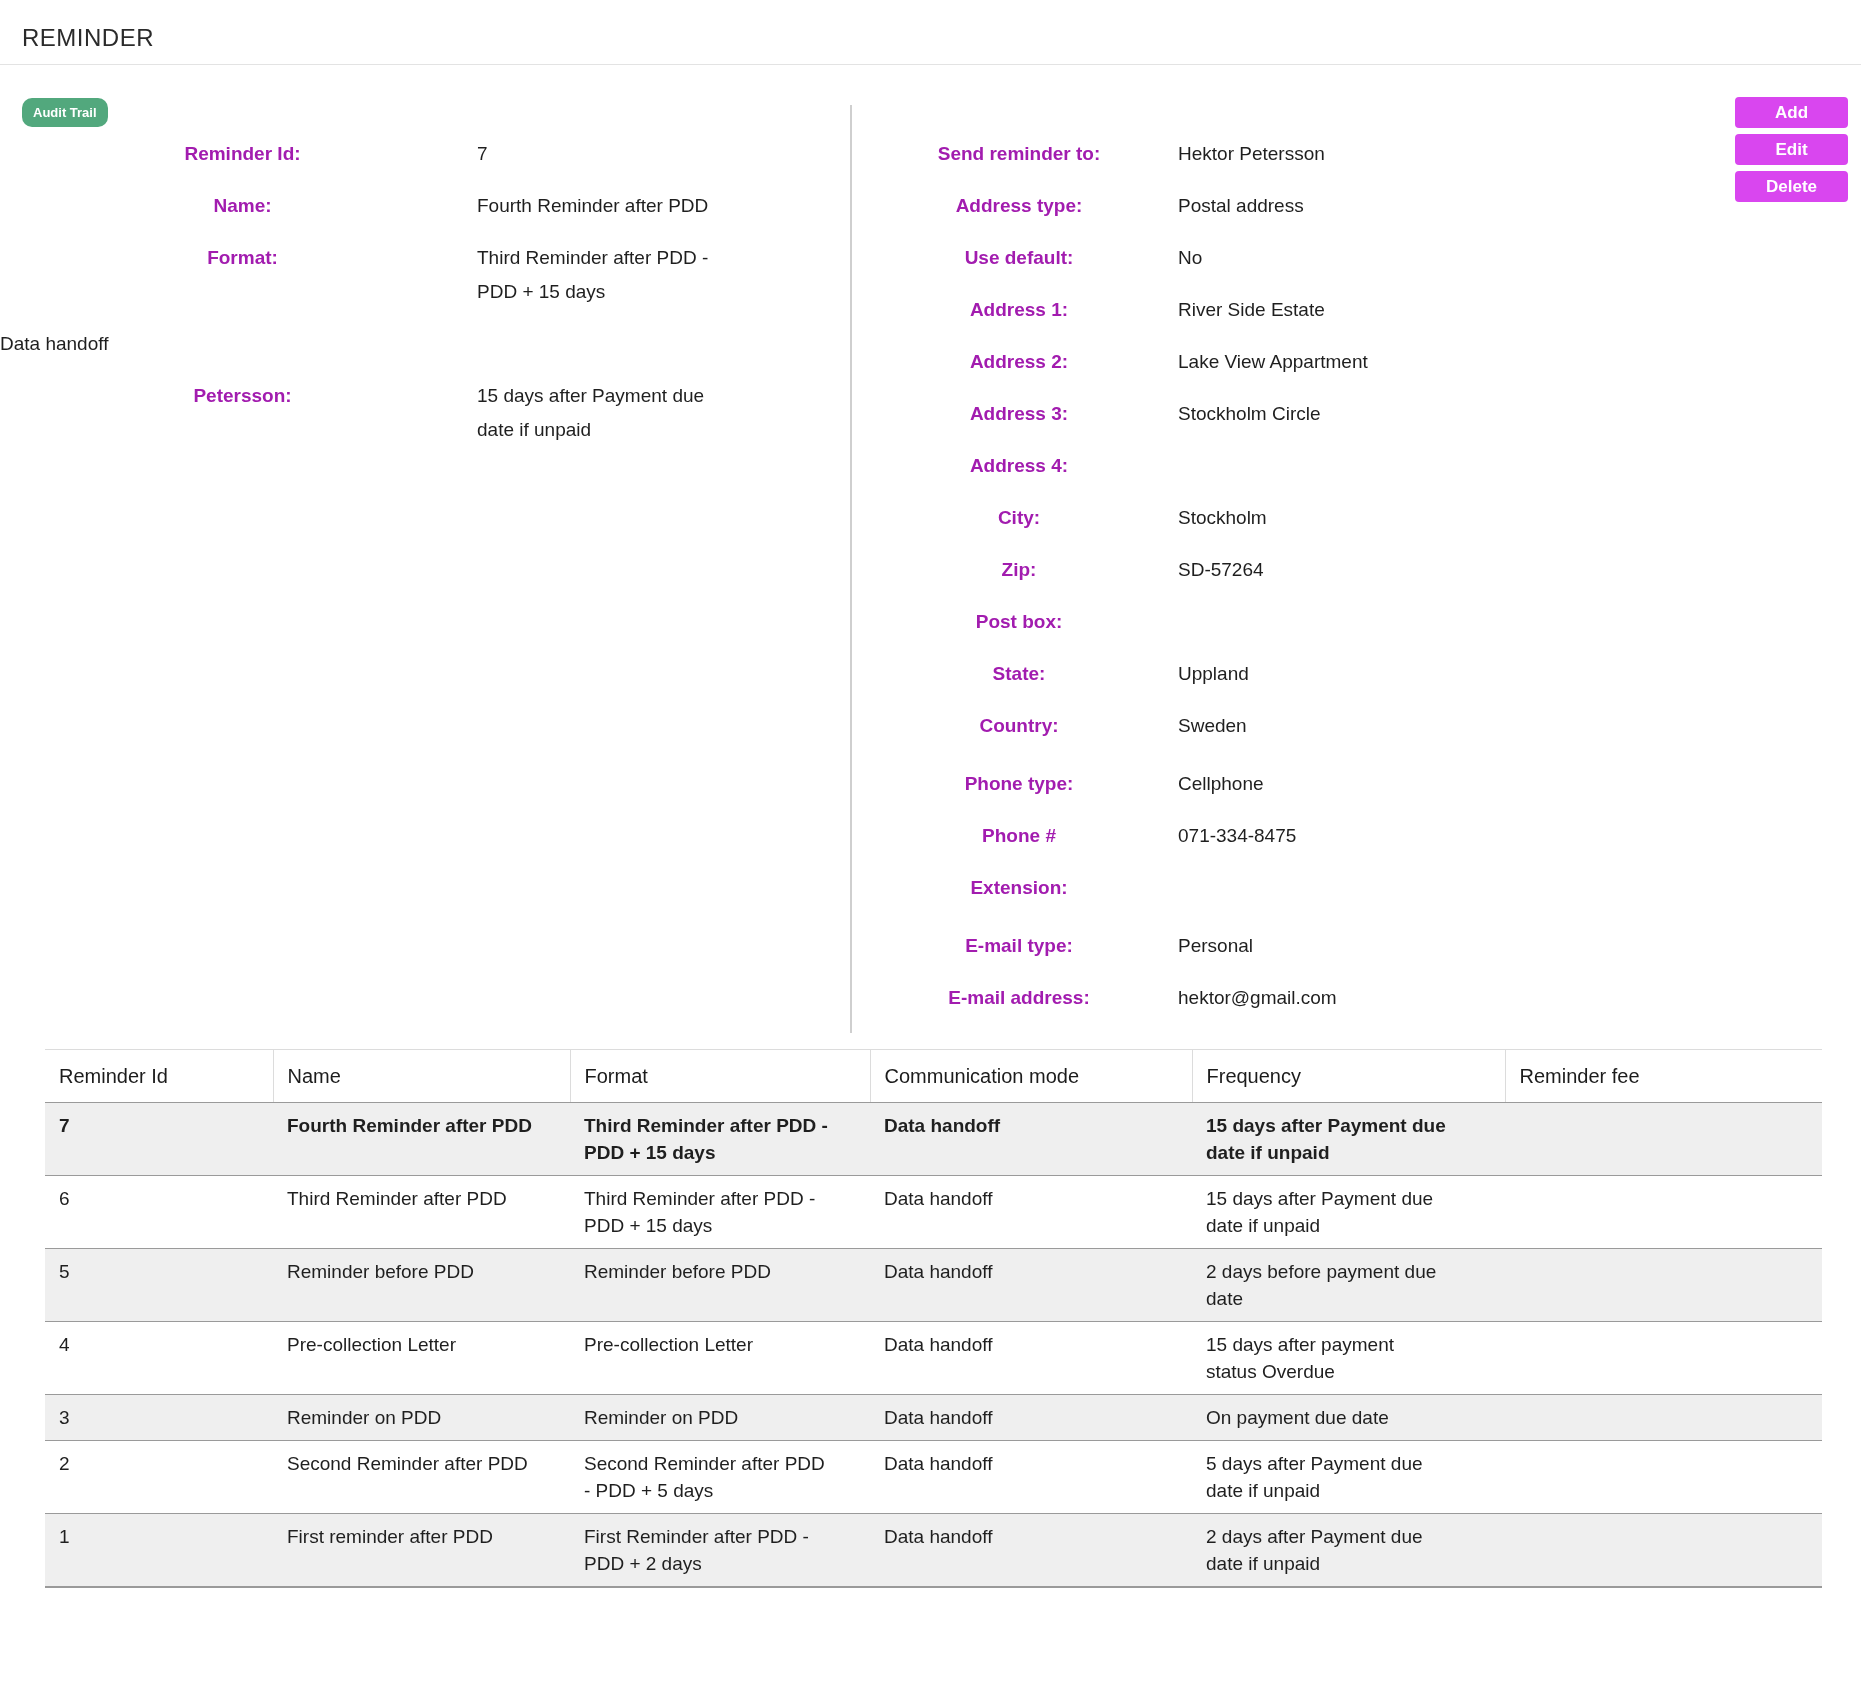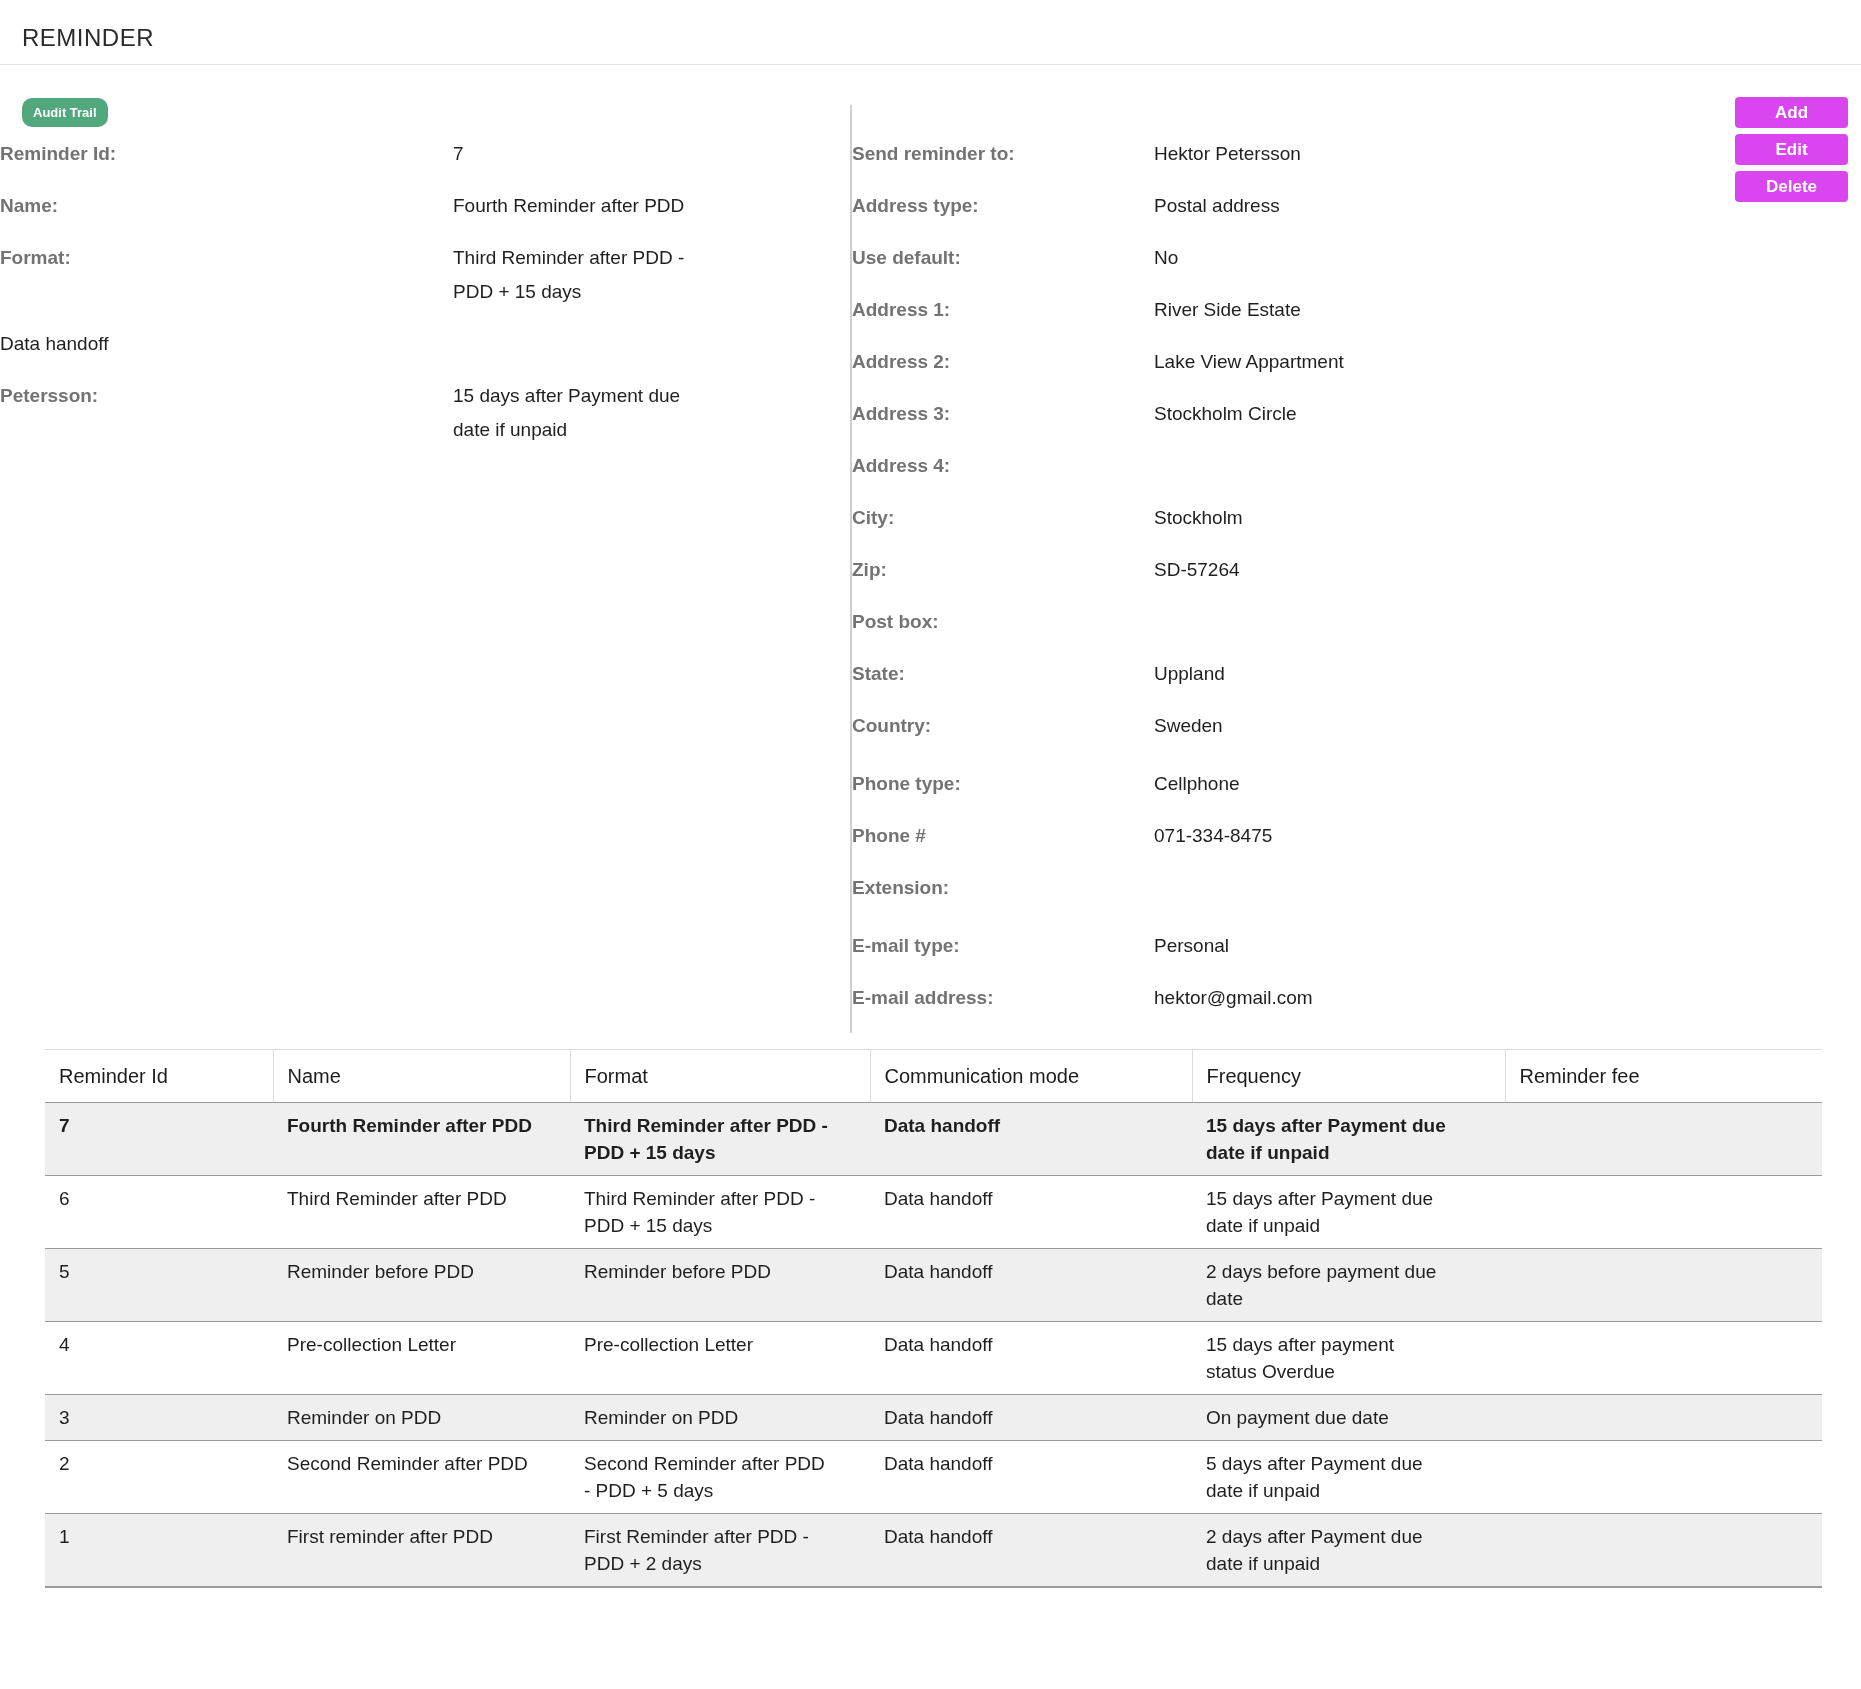--- a/index.html
+++ b/index.html
@@ -27,21 +27,21 @@
     background:#d946ef; color:#fff; border:none; cursor:pointer;
     font-family:inherit; font-size:17px; font-weight:700;
     height:31px; border-radius:4px;
   }
 
   .panels { display:flex; align-items:stretch; }
   .left-panel  { width:852px; border-right:2px solid #cfcfcf; padding-top:32px; }
   .right-panel { flex:1; padding-top:32px; }
 
   .field { display:flex; gap:16px; margin-bottom:18px; line-height:34px; min-height:34px; font-size:19px; }
-  .field .label { font-weight:700; text-align:left; flex-shrink:0; color:#737373; }
+  .field .label { font-weight:700; text-align:center; flex-shrink:0; color:#a21caf;margin-left:24px; }
   .left-panel  .field .label { width:437px; }
   .right-panel .field .label { width:286px; }
   .field .value { white-space:pre-line; }
   .left-panel .field .value { max-width:270px; }
   .field.group-gap { margin-top:24px; }
 
   .reminder-table {
     margin:16px 39px 0 45px; width:1777px;
     border-collapse:collapse; table-layout:fixed; font-size:19px;
   }

